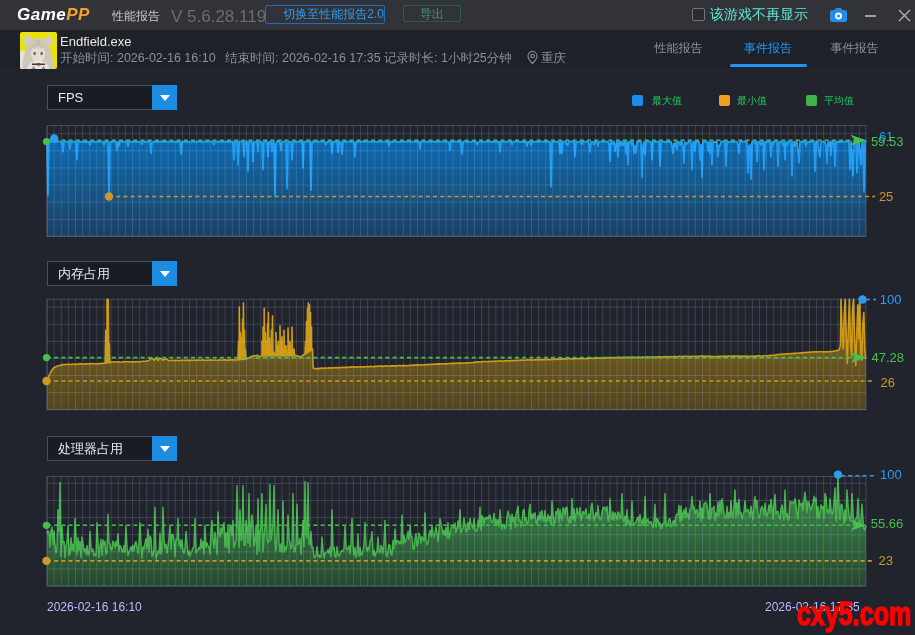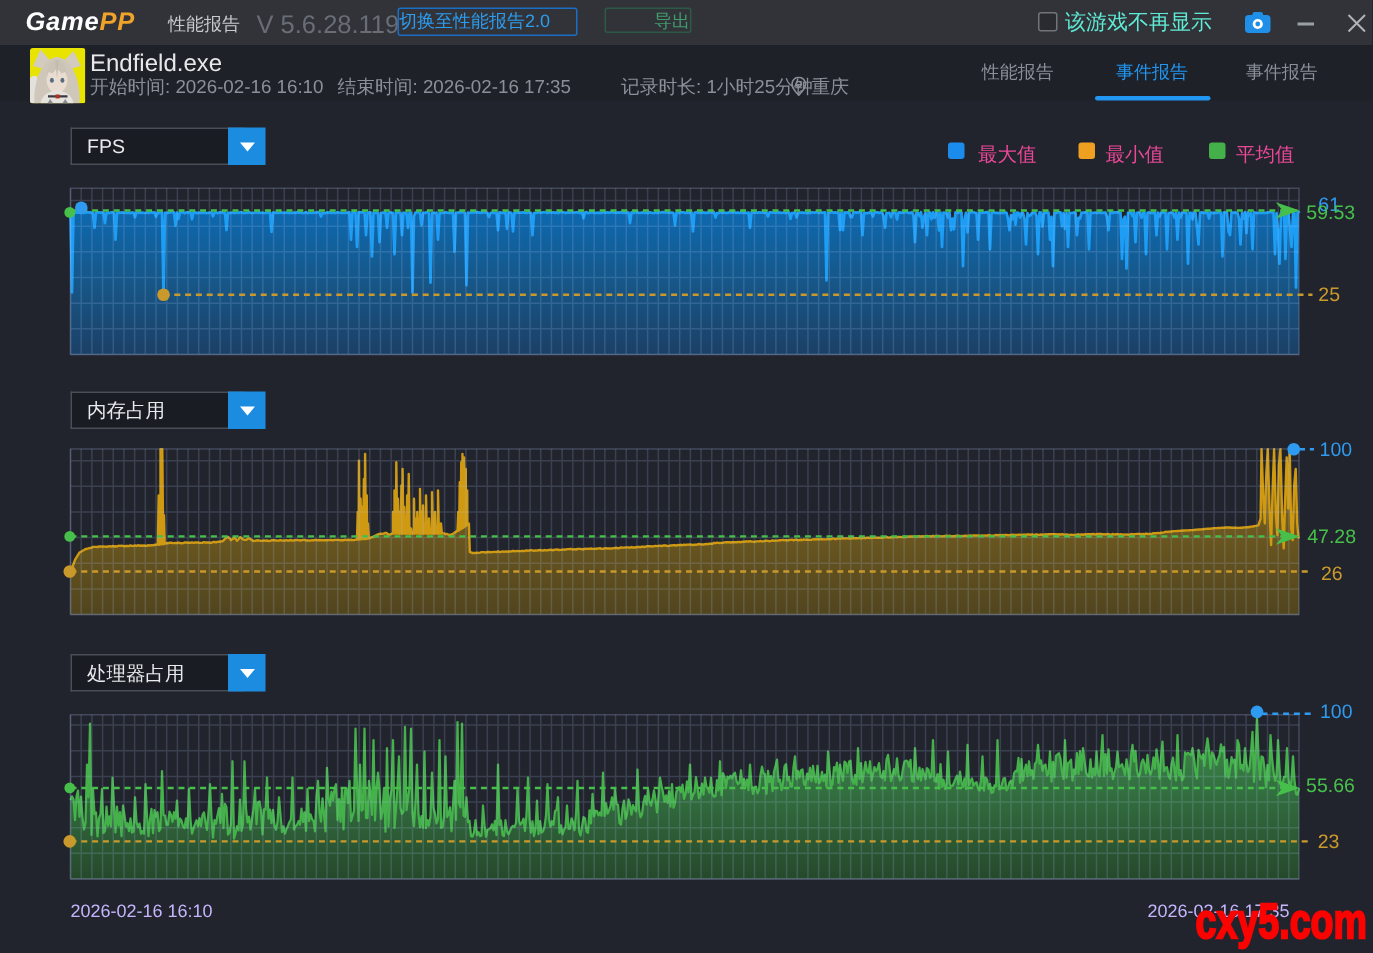--- a/index.html
+++ b/index.html
@@ -1,37 +1,37 @@
 <!DOCTYPE html>
 <html><head><meta charset="utf-8"><style>
 *{margin:0;padding:0;box-sizing:border-box}
 html,body{width:915px;height:635px;overflow:hidden;background:#22242d;font-family:"Liberation Sans",sans-serif;position:relative}
 .abs{position:absolute}
 .titlebar{left:0;top:0;width:915px;height:30px;background:#323339}
 .logo{left:17px;top:5px;font-size:17px;font-weight:bold;font-style:italic;color:#fff;letter-spacing:0.5px}
 .logo span{color:#f0a32a}
 .t-title{left:112px;top:8px;font-size:12px;color:#c6c9cf}
 .t-ver{left:171px;top:7px;font-size:17px;color:#696d75}
-.btn1{left:265px;top:5px;width:120px;height:19px;border:1px solid #1a6fc4;border-radius:2px;color:#2b9df0;font-size:12px;text-align:left;line-height:17px}
-.btn2{left:403px;top:5px;width:58px;height:17px;border:1px solid #2d5a45;border-radius:2px;color:#3f9d6e;font-size:12px;text-align:right;line-height:17px}
+.btn1{left:265px;top:5px;width:120px;height:19px;border:1px solid #1a6fc4;border-radius:2px;color:#2b9df0;font-size:12px;text-align:right;line-height:17px}
+.btn2{left:403px;top:5px;width:58px;height:17px;border:1px solid #2d5a45;border-radius:2px;color:#3f9d6e;font-size:12px;text-align:center;line-height:17px}
 .chk{left:692px;top:8px;width:13px;height:13px;border:1px solid #70747b;border-radius:2px;background:#2a2b31}
 .chktext{left:710px;top:6px;font-size:14px;color:#5eead4}
 .mini{left:865px;top:15px;width:11px;height:2px;background:#9aa0a6}
 .row2{left:0;top:30px;width:915px;height:37px;background:#1e2127}
 .gicon{left:20px;top:32px;width:37px;height:37px;border-radius:2px;overflow:hidden}
-.exe{left:60px;top:34px;font-size:16px;color:#e6e8ea}
+.exe{left:60px;top:34px;font-size:13px;color:#e6e8ea}
 .inforow,.seg{top:50px;font-size:12.5px;color:#8b8f98}
 .tab{top:40px;font-size:12px;color:#8a8f99}
 .tabsel{color:#2196f3}
 .tabline{left:730px;top:64px;width:77px;height:3px;background:#2196f3;border-radius:2px}
 .dd{width:116px;height:25px;background:#191c22;border:1px solid #484d58;border-right:none;color:#e8eaed;font-size:13px;line-height:24px;padding-left:10px}
 .ddbtn{width:25.5px;height:25px;background:#1b8ce0}
 .ddbtn:after{content:"";position:absolute;left:8px;top:10px;border-left:5px solid transparent;border-right:5px solid transparent;border-top:6px solid #fff}
 .leg{top:95px;width:11px;height:11px;border-radius:2px}
-.legt{top:94px;font-size:13px;color:#ec4899}
+.legt{top:94px;font-size:10px;color:#22c55e}
 .ts{top:600px;font-size:12px;color:#c4b5fd}
 .wm{left:797px;top:595px;width:150px;font-size:33px;font-weight:bold;color:#fb0300;-webkit-text-stroke:1.5px #fb0300;transform:scaleX(0.76);transform-origin:left top}
 </style></head><body>
 <div class="abs titlebar"></div>
 <div class="abs logo">Game<span>PP</span></div>
 <div class="abs t-title">性能报告</div>
 <div class="abs t-ver">V 5.6.28.119</div>
 <div class="abs btn1">切换至性能报告2.0</div>
 <div class="abs btn2">导出</div>
 <div class="abs chk"></div>
@@ -60,21 +60,21 @@
       <ellipse cx="21.6" cy="21.5" rx="1.3" ry="1.7" fill="#5a6b80"></ellipse>
       <path d="M7,37 C8,31 13,28.5 18,28.5 C23,28.5 28,31 29,37 Z" fill="#e6e3dd"></path>
       <path d="M12,31.5 L25,31.5 L25,33 L12,33 Z" fill="#3a3a40"></path>
       <rect x="17" y="31" width="2.8" height="2.6" fill="#b03028"></rect>
       <path d="M13.5,34 L15.5,37 L11.5,37 Z" fill="#8d8d95"></path>
       <path d="M23.5,34 L25.5,37 L21.5,37 Z" fill="#8d8d95"></path>
     </svg></div>
 <div class="abs exe">Endfield.exe</div>
 <div class="abs seg" style="left:60px">开始时间: 2026-02-16 16:10</div>
 <div class="abs seg" style="left:225px">结束时间: 2026-02-16 17:35</div>
-<div class="abs seg" style="left:414px">记录时长: 1小时25分钟</div>
+<div class="abs seg" style="left:384px">记录时长: 1小时25分钟</div>
 <svg class="abs" style="left:527px;top:51px" width="11" height="13" viewBox="0 0 11 13">
     <path d="M5.5,0.5 C8,0.5 10,2.5 10,5 C10,8 5.5,12.5 5.5,12.5 C5.5,12.5 1,8 1,5 C1,2.5 3,0.5 5.5,0.5 Z" fill="none" stroke="#8b8f98" stroke-width="1.1"></path>
     <circle cx="5.5" cy="5" r="1.7" fill="none" stroke="#8b8f98" stroke-width="1.1"></circle>
   </svg>
 <div class="abs seg" style="left:541px">重庆</div>
 <div class="abs tab" style="left:654.5px">性能报告</div>
 <div class="abs tab tabsel" style="left:744px">事件报告</div>
 <div class="abs tab" style="left:830.5px">事件报告</div>
 <div class="abs tabline"></div>
 <div class="abs dd" style="left:47px;top:84.5px">FPS</div>

